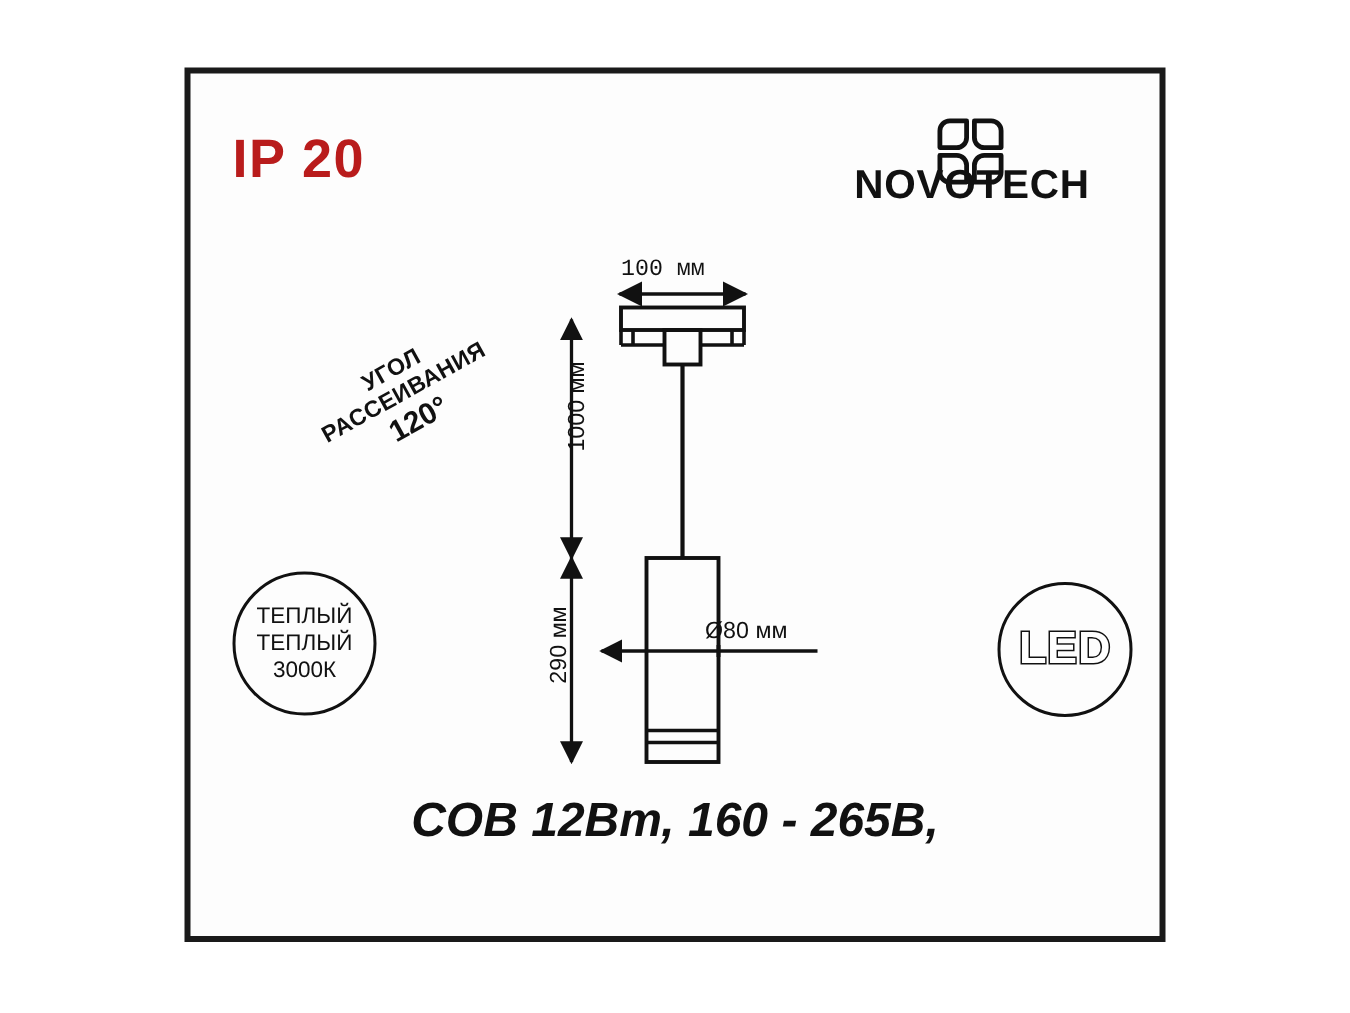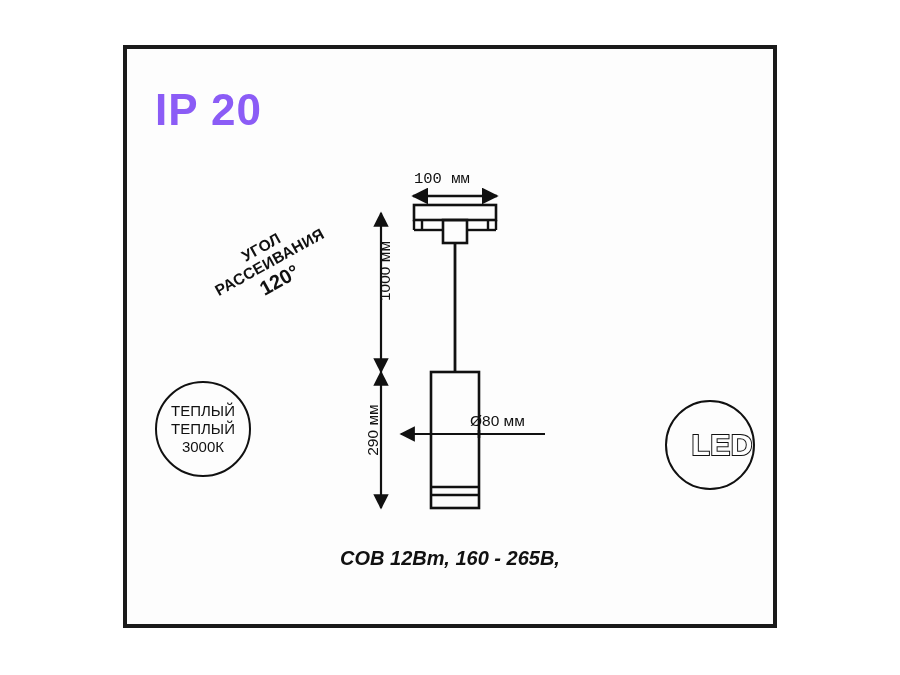--- a/index.html
+++ b/index.html
@@ -24,23 +24,23 @@
     height: 583px;
     border: 4px solid #1a1a1a;
     box-sizing: border-box;
     background: #fdfdfd;
   }
   
   #ip-rating {
     position: absolute;
     left: 155px;
     top: 85px;
-    font-size: 44px;
-    font-weight: bold;
-    color: #8b5cf6;
+    font-size: 36px;
+    font-weight: bold;
+    color: #b91c1c;
     letter-spacing: 1px;
     white-space: nowrap;
   }
   
   #brand-logo {
     position: absolute;
     left: 548px;
     top: 78px;
     width: 200px;
     height: 62px;
@@ -102,29 +102,29 @@
   #cct-badge span {
     font-size: 15px;
     font-weight: normal;
     line-height: 1.22;
     white-space: nowrap;
   }
   
   #led-badge {
     position: absolute;
     left: 665px;
-    top: 400px;
+    top: 388px;
     width: 90px;
     height: 90px;
     border: 2.5px solid #111111;
     border-radius: 50%;
     box-sizing: border-box;
     display: flex;
     align-items: center;
-    justify-content: flex-end;
+    justify-content: center;
   }
   #led-badge-label {
     font-size: 30px;
     font-weight: bold;
     letter-spacing: 0.5px;
     color: #ffffff;
     -webkit-text-stroke: 2px #111111;
     paint-order: stroke fill;
   }
   
@@ -160,37 +160,49 @@
   
   #specs {
     position: absolute;
     left: 123px;
     top: 524px;
     width: 654px;
     text-align: center;
     color: #111111;
   }
   #specs .spec-line {
-    font-size: 20px;
+    font-size: 32px;
     font-weight: bold;
     font-style: italic;
     line-height: 1.42;
     white-space: nowrap;
-    margin-top: 20px;
   }
 </style>
 </head>
 <body>
 
 <div id="page">
 
   <div id="frame"></div>
 
   <div id="ip-rating">IP 20</div>
 
+  <div id="brand-logo">
+    <svg id="brand-mark" viewBox="0 0 46 46">
+      <g fill="none" stroke="#111111" stroke-width="3.2" stroke-linejoin="round">
+        <path d="M20.4 2.6 H9.2 A6.6 6.6 0 0 0 2.6 9.2 V20.4 H13.8 A6.6 6.6 0 0 0 20.4 13.8 Z"></path>
+        <path d="M25.6 2.6 H36.8 A6.6 6.6 0 0 1 43.4 9.2 V20.4 H32.2 A6.6 6.6 0 0 1 25.6 13.8 Z"></path>
+        <path d="M20.4 43.4 H9.2 A6.6 6.6 0 0 1 2.6 36.8 V25.6 H13.8 A6.6 6.6 0 0 1 20.4 32.2 Z"></path>
+        <path d="M25.6 43.4 H36.8 A6.6 6.6 0 0 0 43.4 36.8 V25.6 H32.2 A6.6 6.6 0 0 0 25.6 32.2 Z"></path>
+      </g>
+    </svg>
+    <svg id="brand-wordmark" viewBox="0 0 200 30">
+      <text x="100" y="24" text-anchor="middle" font-family="'Liberation Sans', sans-serif" font-size="27" font-weight="bold" letter-spacing="0.5" fill="#111111">NOVOTECH</text>
+    </svg>
+  </div>
 
   <div id="beam-angle">
     <div class="ba-line">УГОЛ</div>
     <div class="ba-line">РАССЕИВАНИЯ</div>
     <div class="ba-value">120°</div>
   </div>
 
   <div id="cct-badge">
     <span>ТЕПЛЫЙ</span>
     <span>ТЕПЛЫЙ</span>

